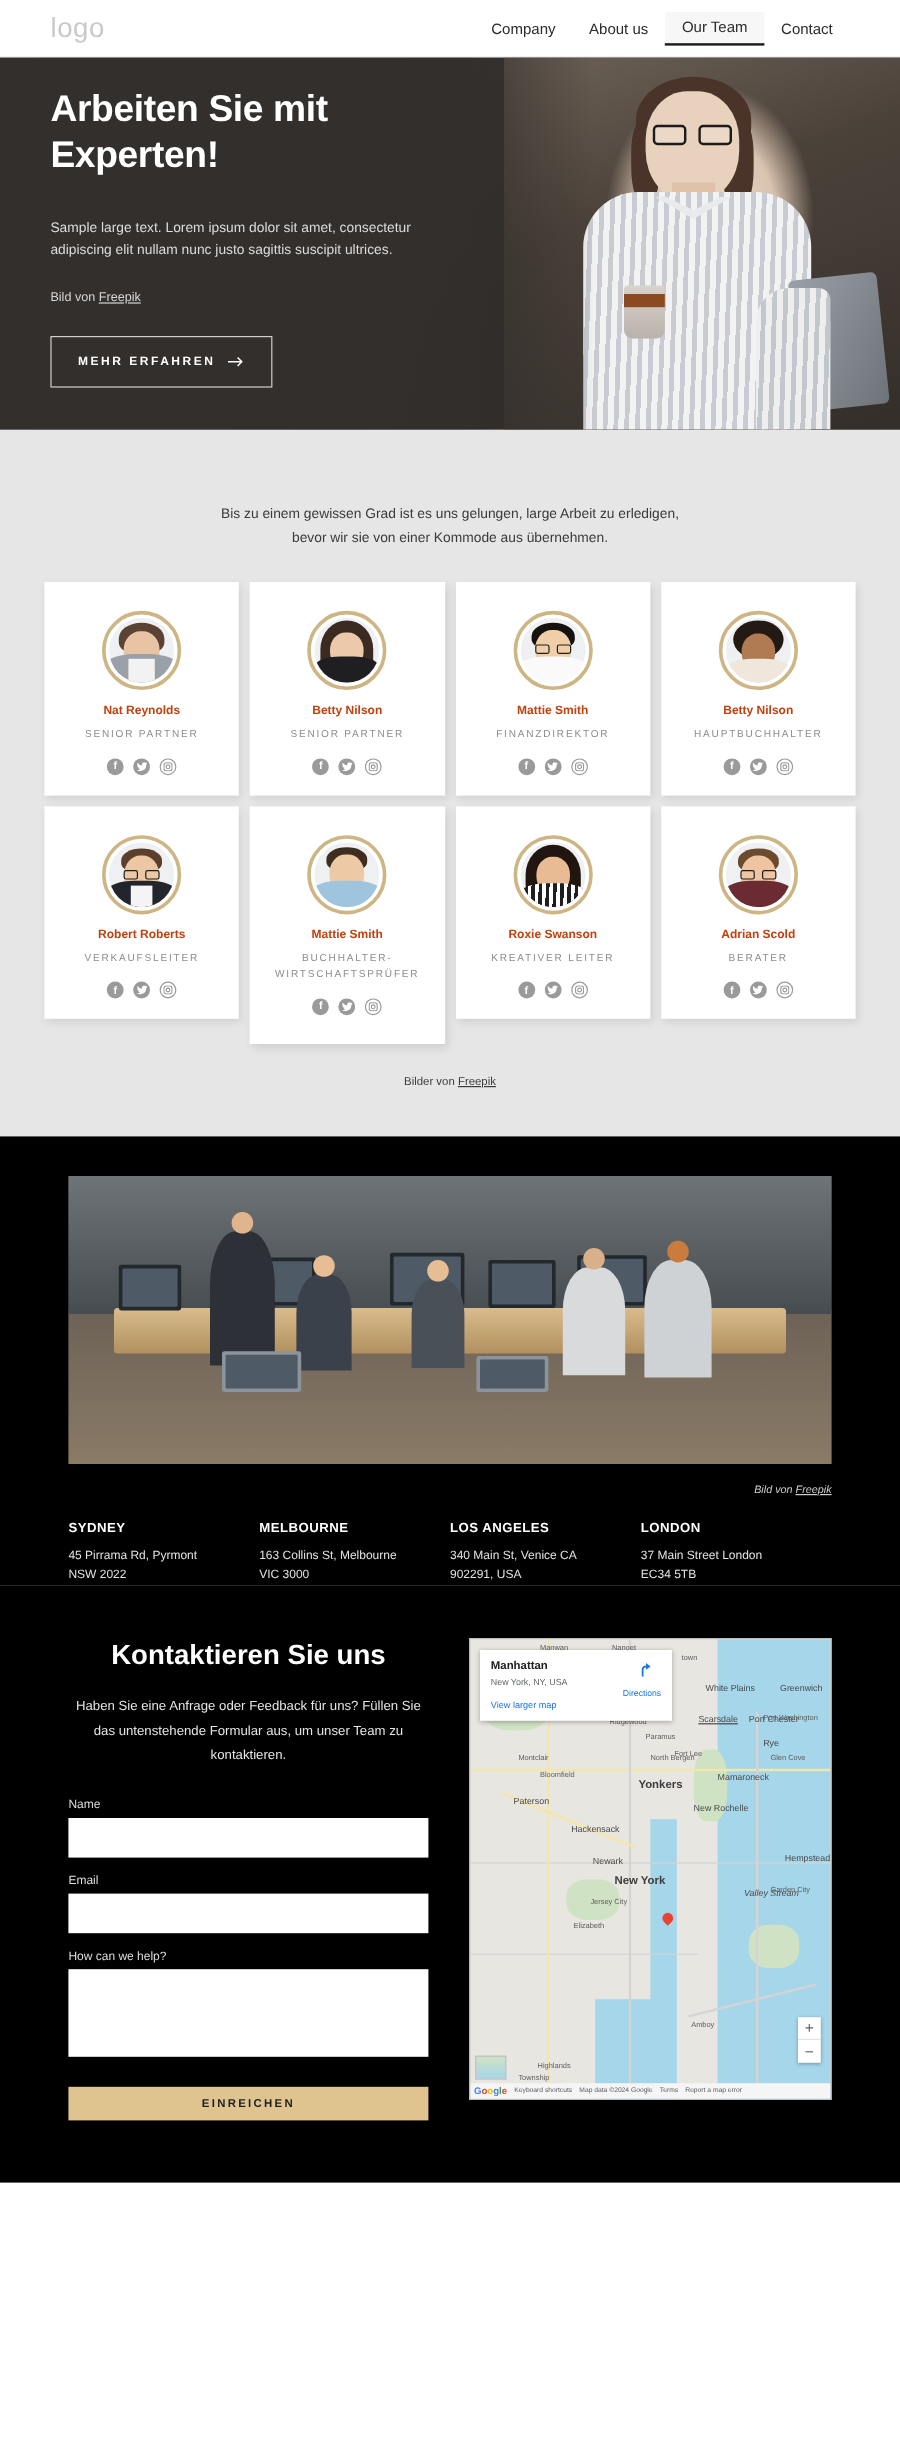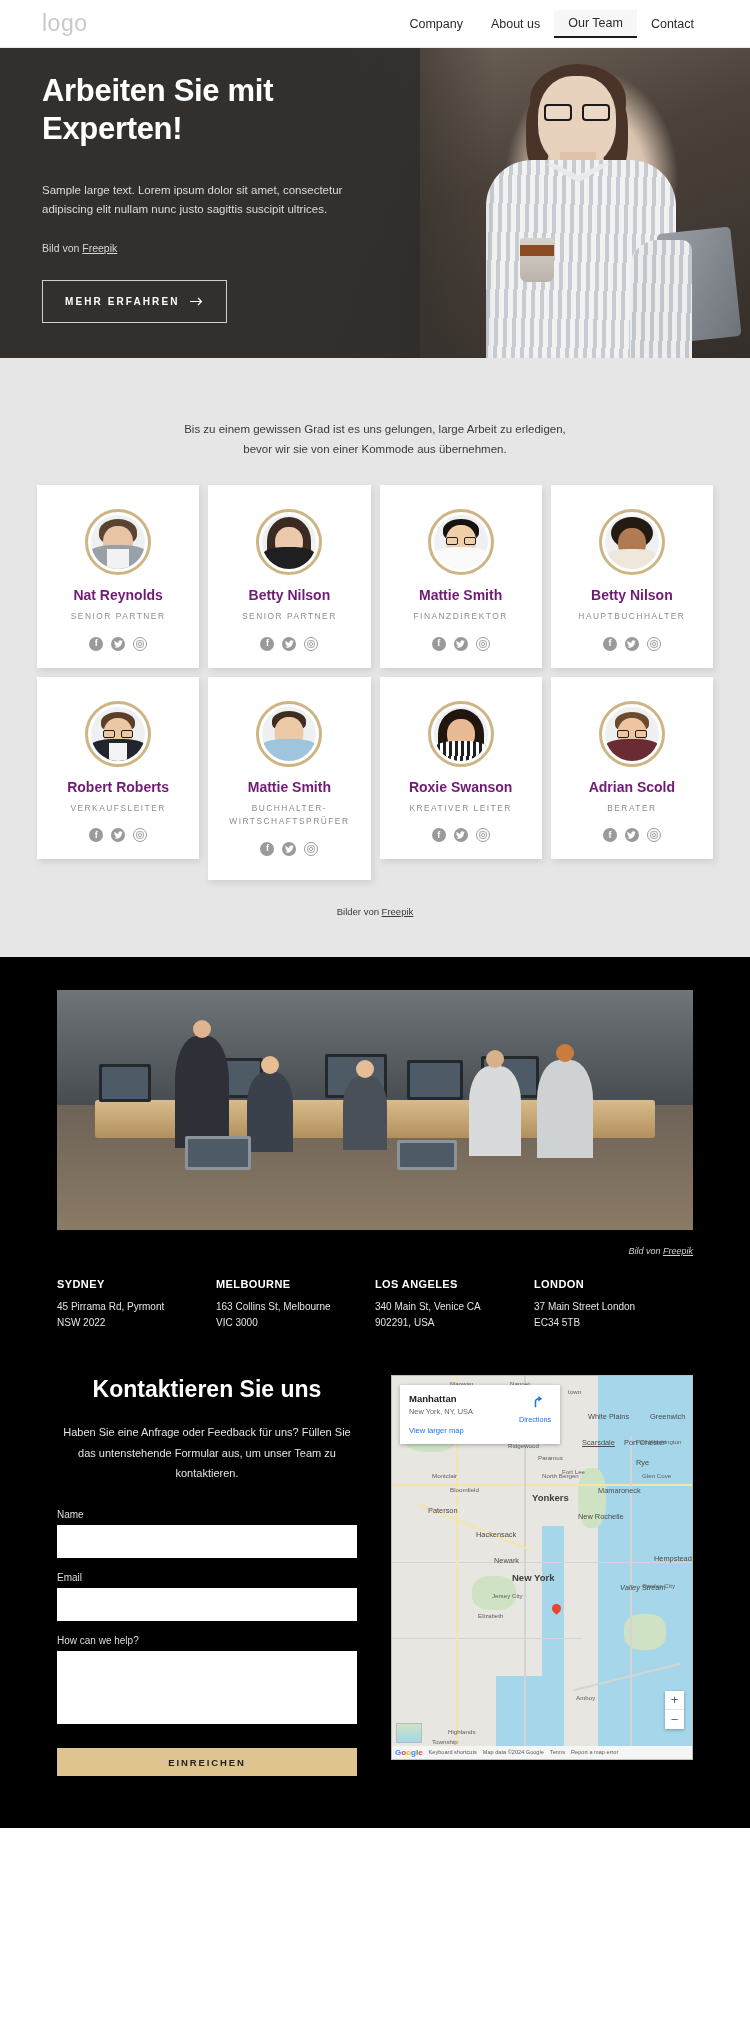--- a/index.html
+++ b/index.html
@@ -106,21 +106,21 @@
   .avatar {
     width:100%; height:100%; border-radius:50%; position:relative; overflow:hidden;
     background:#eef0f2;
   }
   .av-hair { position:absolute; left:50%; transform:translateX(-50%); border-radius:50% 50% 38% 38%; }
   .av-face { position:absolute; left:50%; transform:translateX(-50%); border-radius:46% 46% 50% 50%; }
   .av-body { position:absolute; left:50%; transform:translateX(-50%); bottom:0; border-radius:40% 40% 0 0; }
   .av-spec { position:absolute; left:50%; transform:translateX(-50%); width:30px; height:8px; }
   .av-spec i { position:absolute; top:0; width:12px; height:8px; border:1.4px solid #1d1d1d; border-radius:2px; }
   .av-spec i:first-child{left:0} .av-spec i:last-child{right:0}
-  .card-name { margin-top:12px; font-size:14px; font-weight:700; color:#701a75; }
+  .card-name { margin-top:12px; font-size:10px; font-weight:700; color:#c2410c; }
   .card-role { margin-top:7px; font-size:8.4px; letter-spacing:1.5px; color:#8d8d8d; line-height:1.6; }
   .socials { margin-top:13px; display:flex; justify-content:center; gap:8px; }
   .soc { width:14px; height:14px; border-radius:50%; background:#9a9a9a; color:#fff;
          display:flex; align-items:center; justify-content:center; font-size:9px;
          font-weight:700; cursor:pointer; line-height:1; }
   .soc.ig { background:transparent; border:1.6px solid #9a9a9a; color:#9a9a9a; }
   .soc svg { display:block; }
   .team-credit { text-align:center; margin-top:26px; font-size:9.5px; color:#3b3b3b; }
   .team-credit u { text-decoration:underline; }
 

